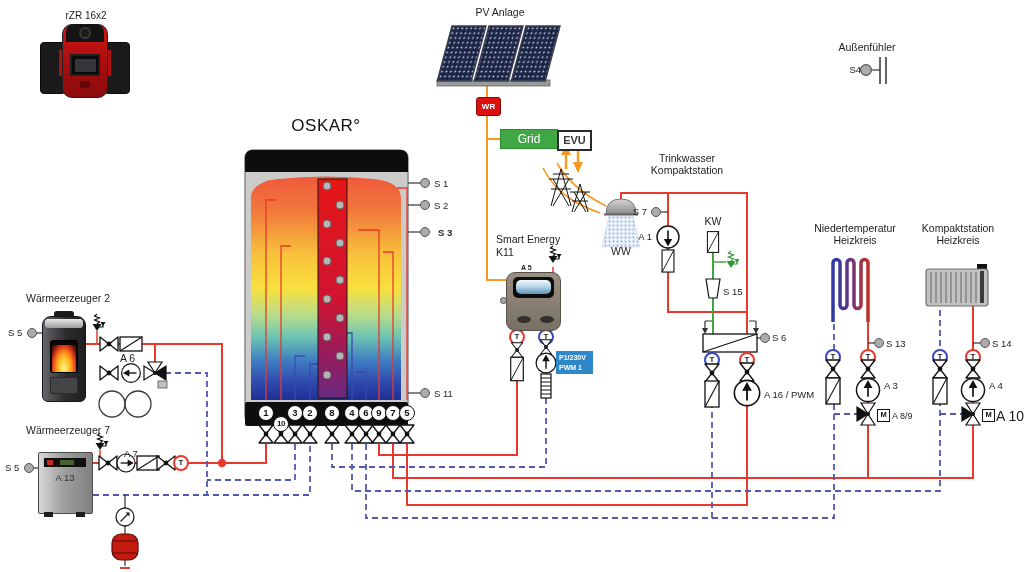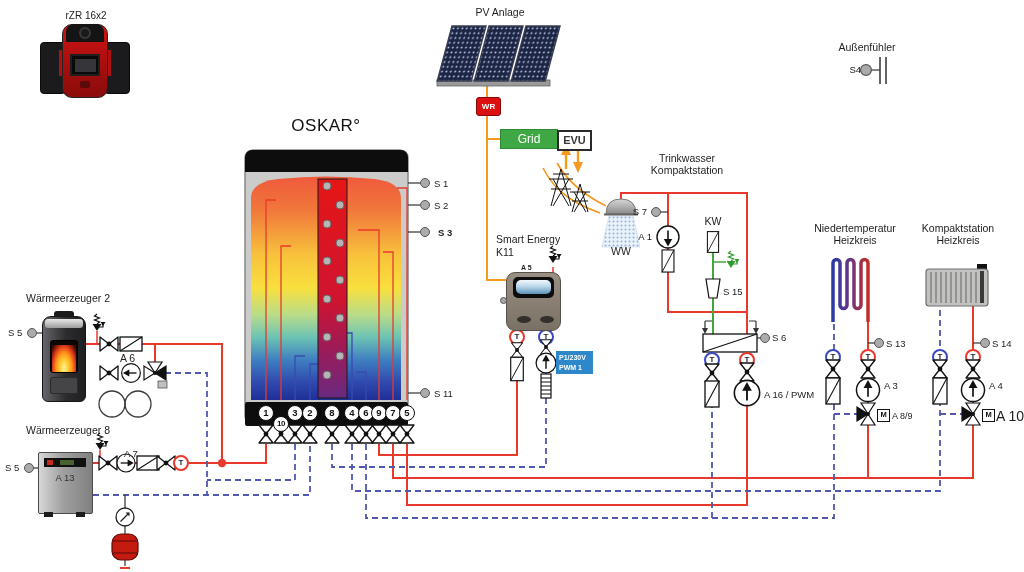--- a/index.html
+++ b/index.html
@@ -509,18 +509,18 @@
 <div class="lbl ctr" style="left:910px;top:222px;width:96px;">Kompaktstation</div>
 <div class="lbl ctr" style="left:910px;top:234px;width:96px;">Heizkreis</div>
 <div class="lbl sm" style="left:992px;top:338px;">S 14</div>
 <div class="lbl sm" style="left:989px;top:380px;">A 4</div>
 <div class="lbl sm" style="left:996px;top:410px;font-size:14px;">A 10/11</div>
 
 <div class="lbl" style="left:26px;top:292px;">Wärmeerzeuger 2</div>
 <div class="lbl sm" style="left:8px;top:327px;">S 5</div>
 <div class="lbl" style="left:120px;top:352px;">A 6</div>
 
-<div class="lbl" style="left:26px;top:424px;">Wärmeerzeuger 8</div>
+<div class="lbl" style="left:26px;top:424px;">Wärmeerzeuger 7</div>
 <div class="lbl sm" style="left:5px;top:462px;">S 5</div>
 <div class="lbl sm ctr" style="left:40px;top:472px;width:50px;color:#333;">A 13</div>
 <div class="lbl sm" style="left:124px;top:448px;">A 7</div>
 
 </div>
 
 </body></html>

